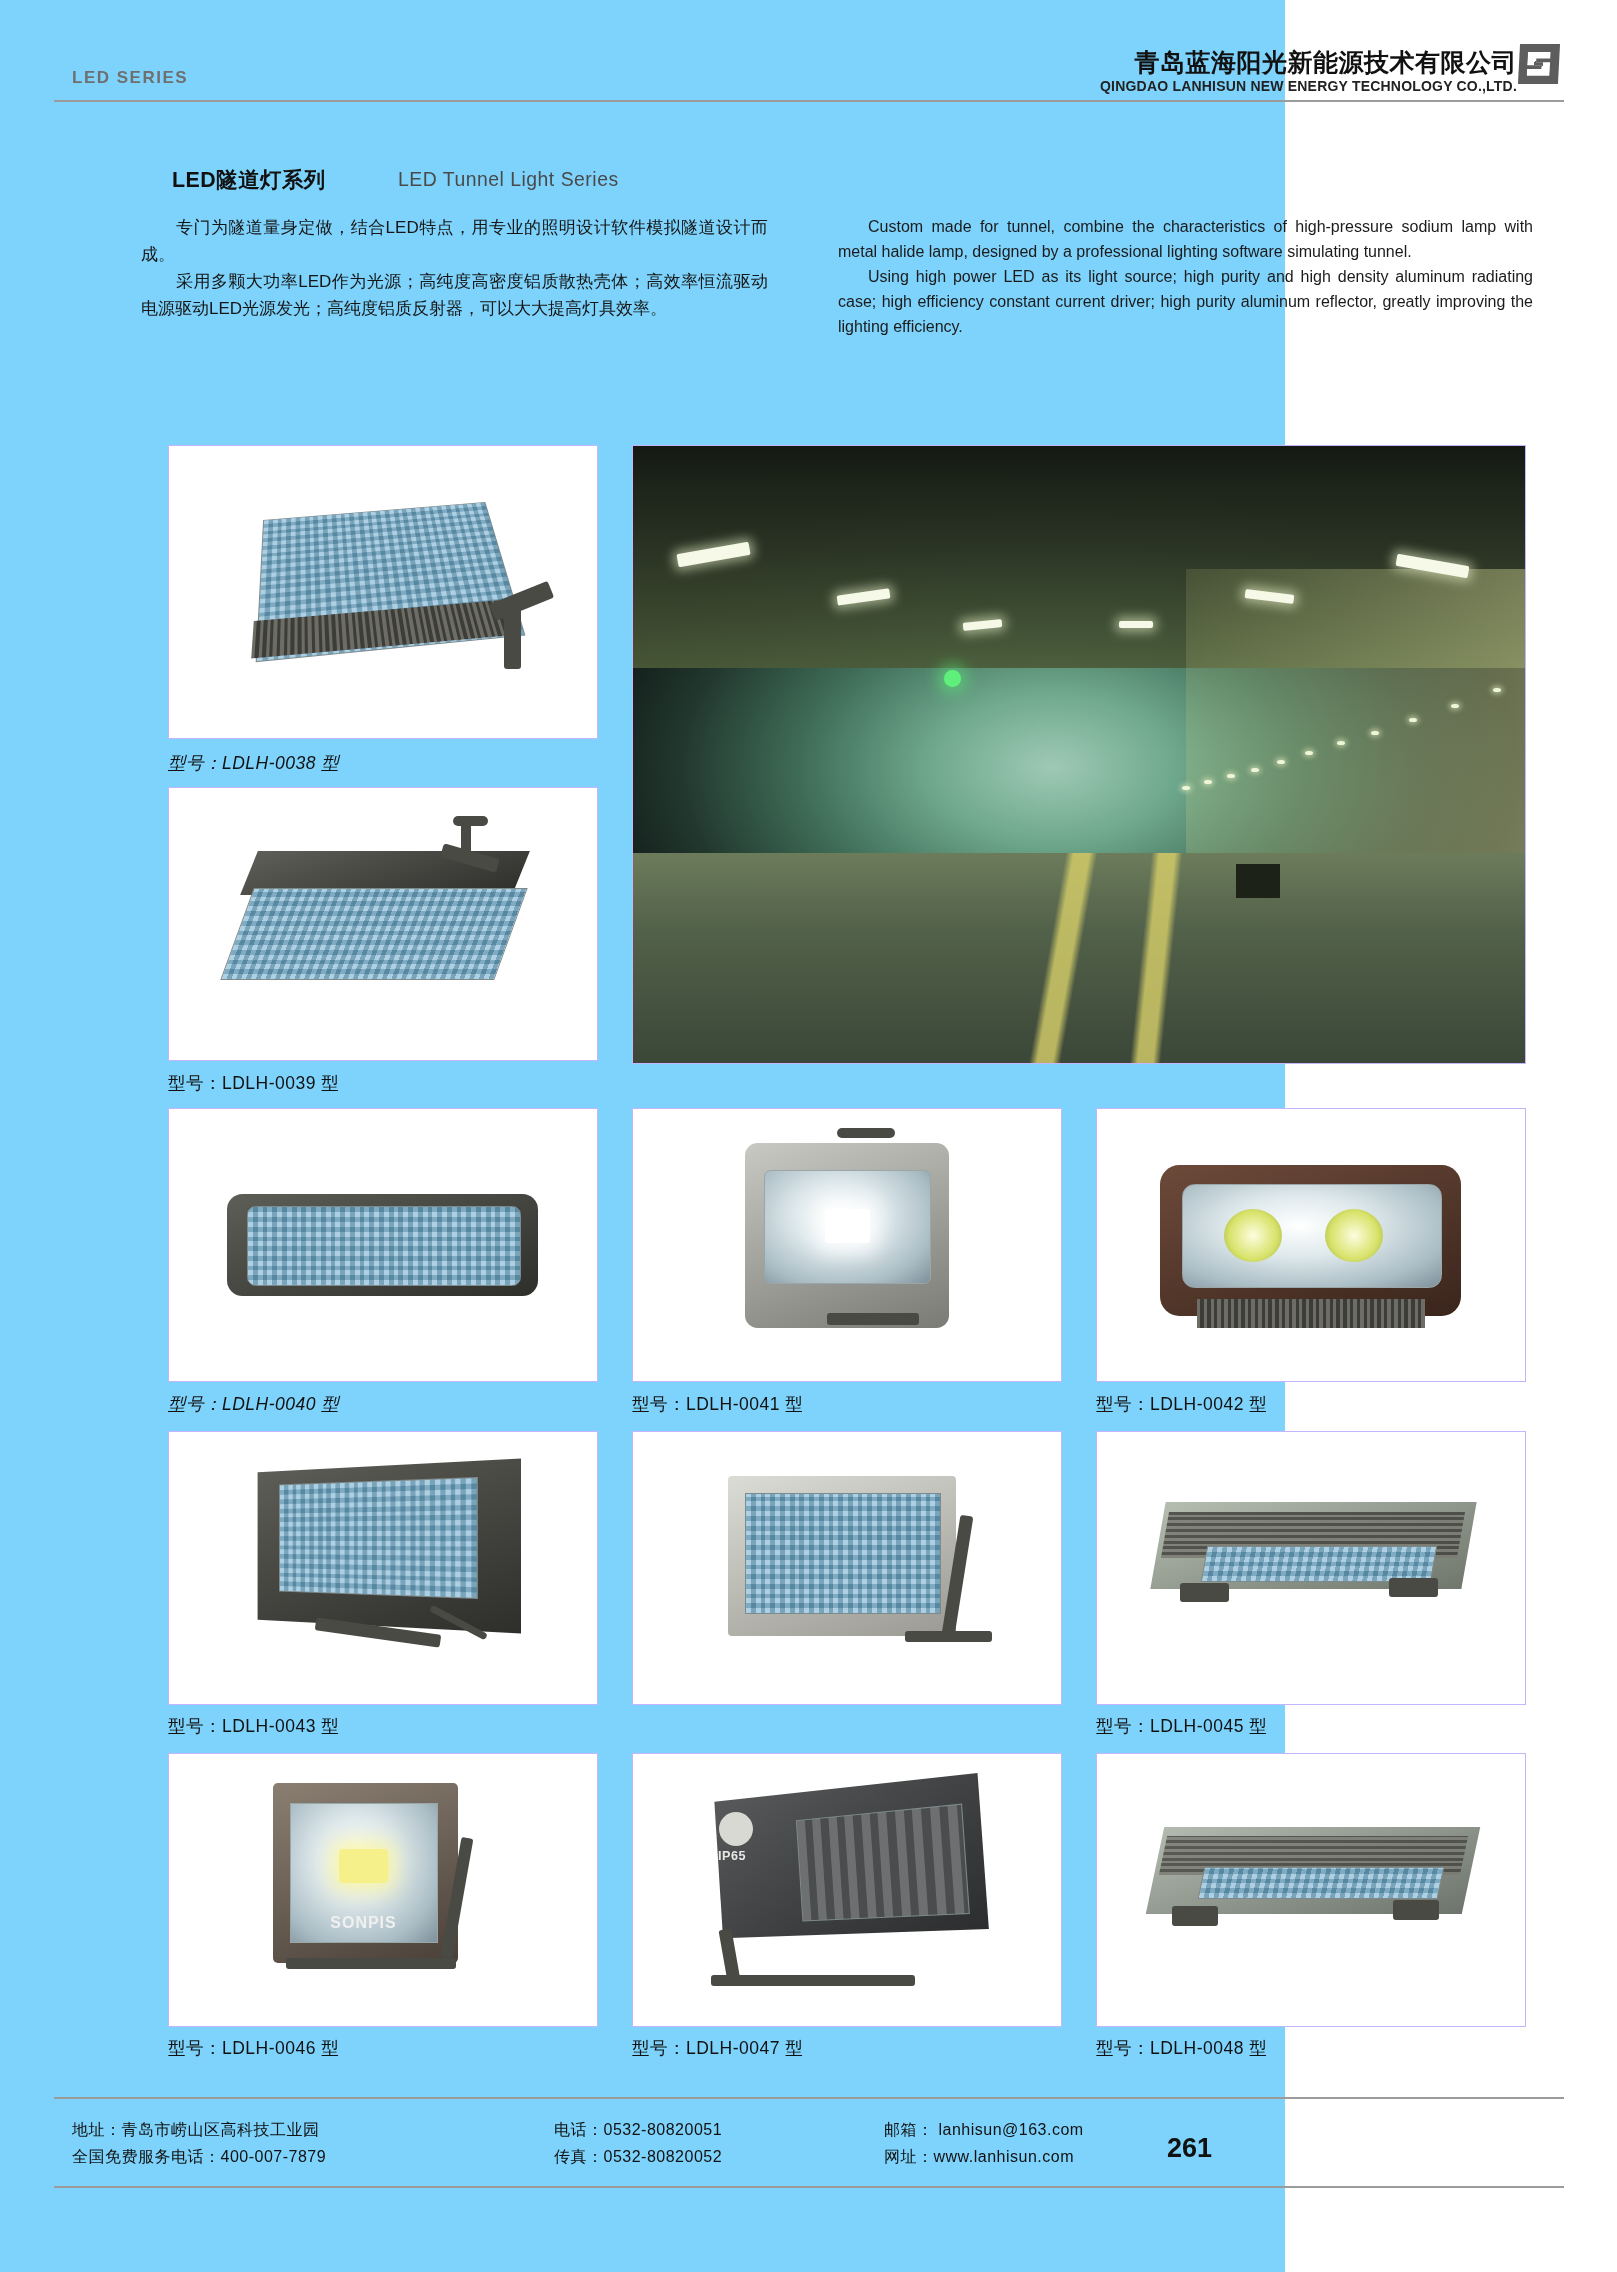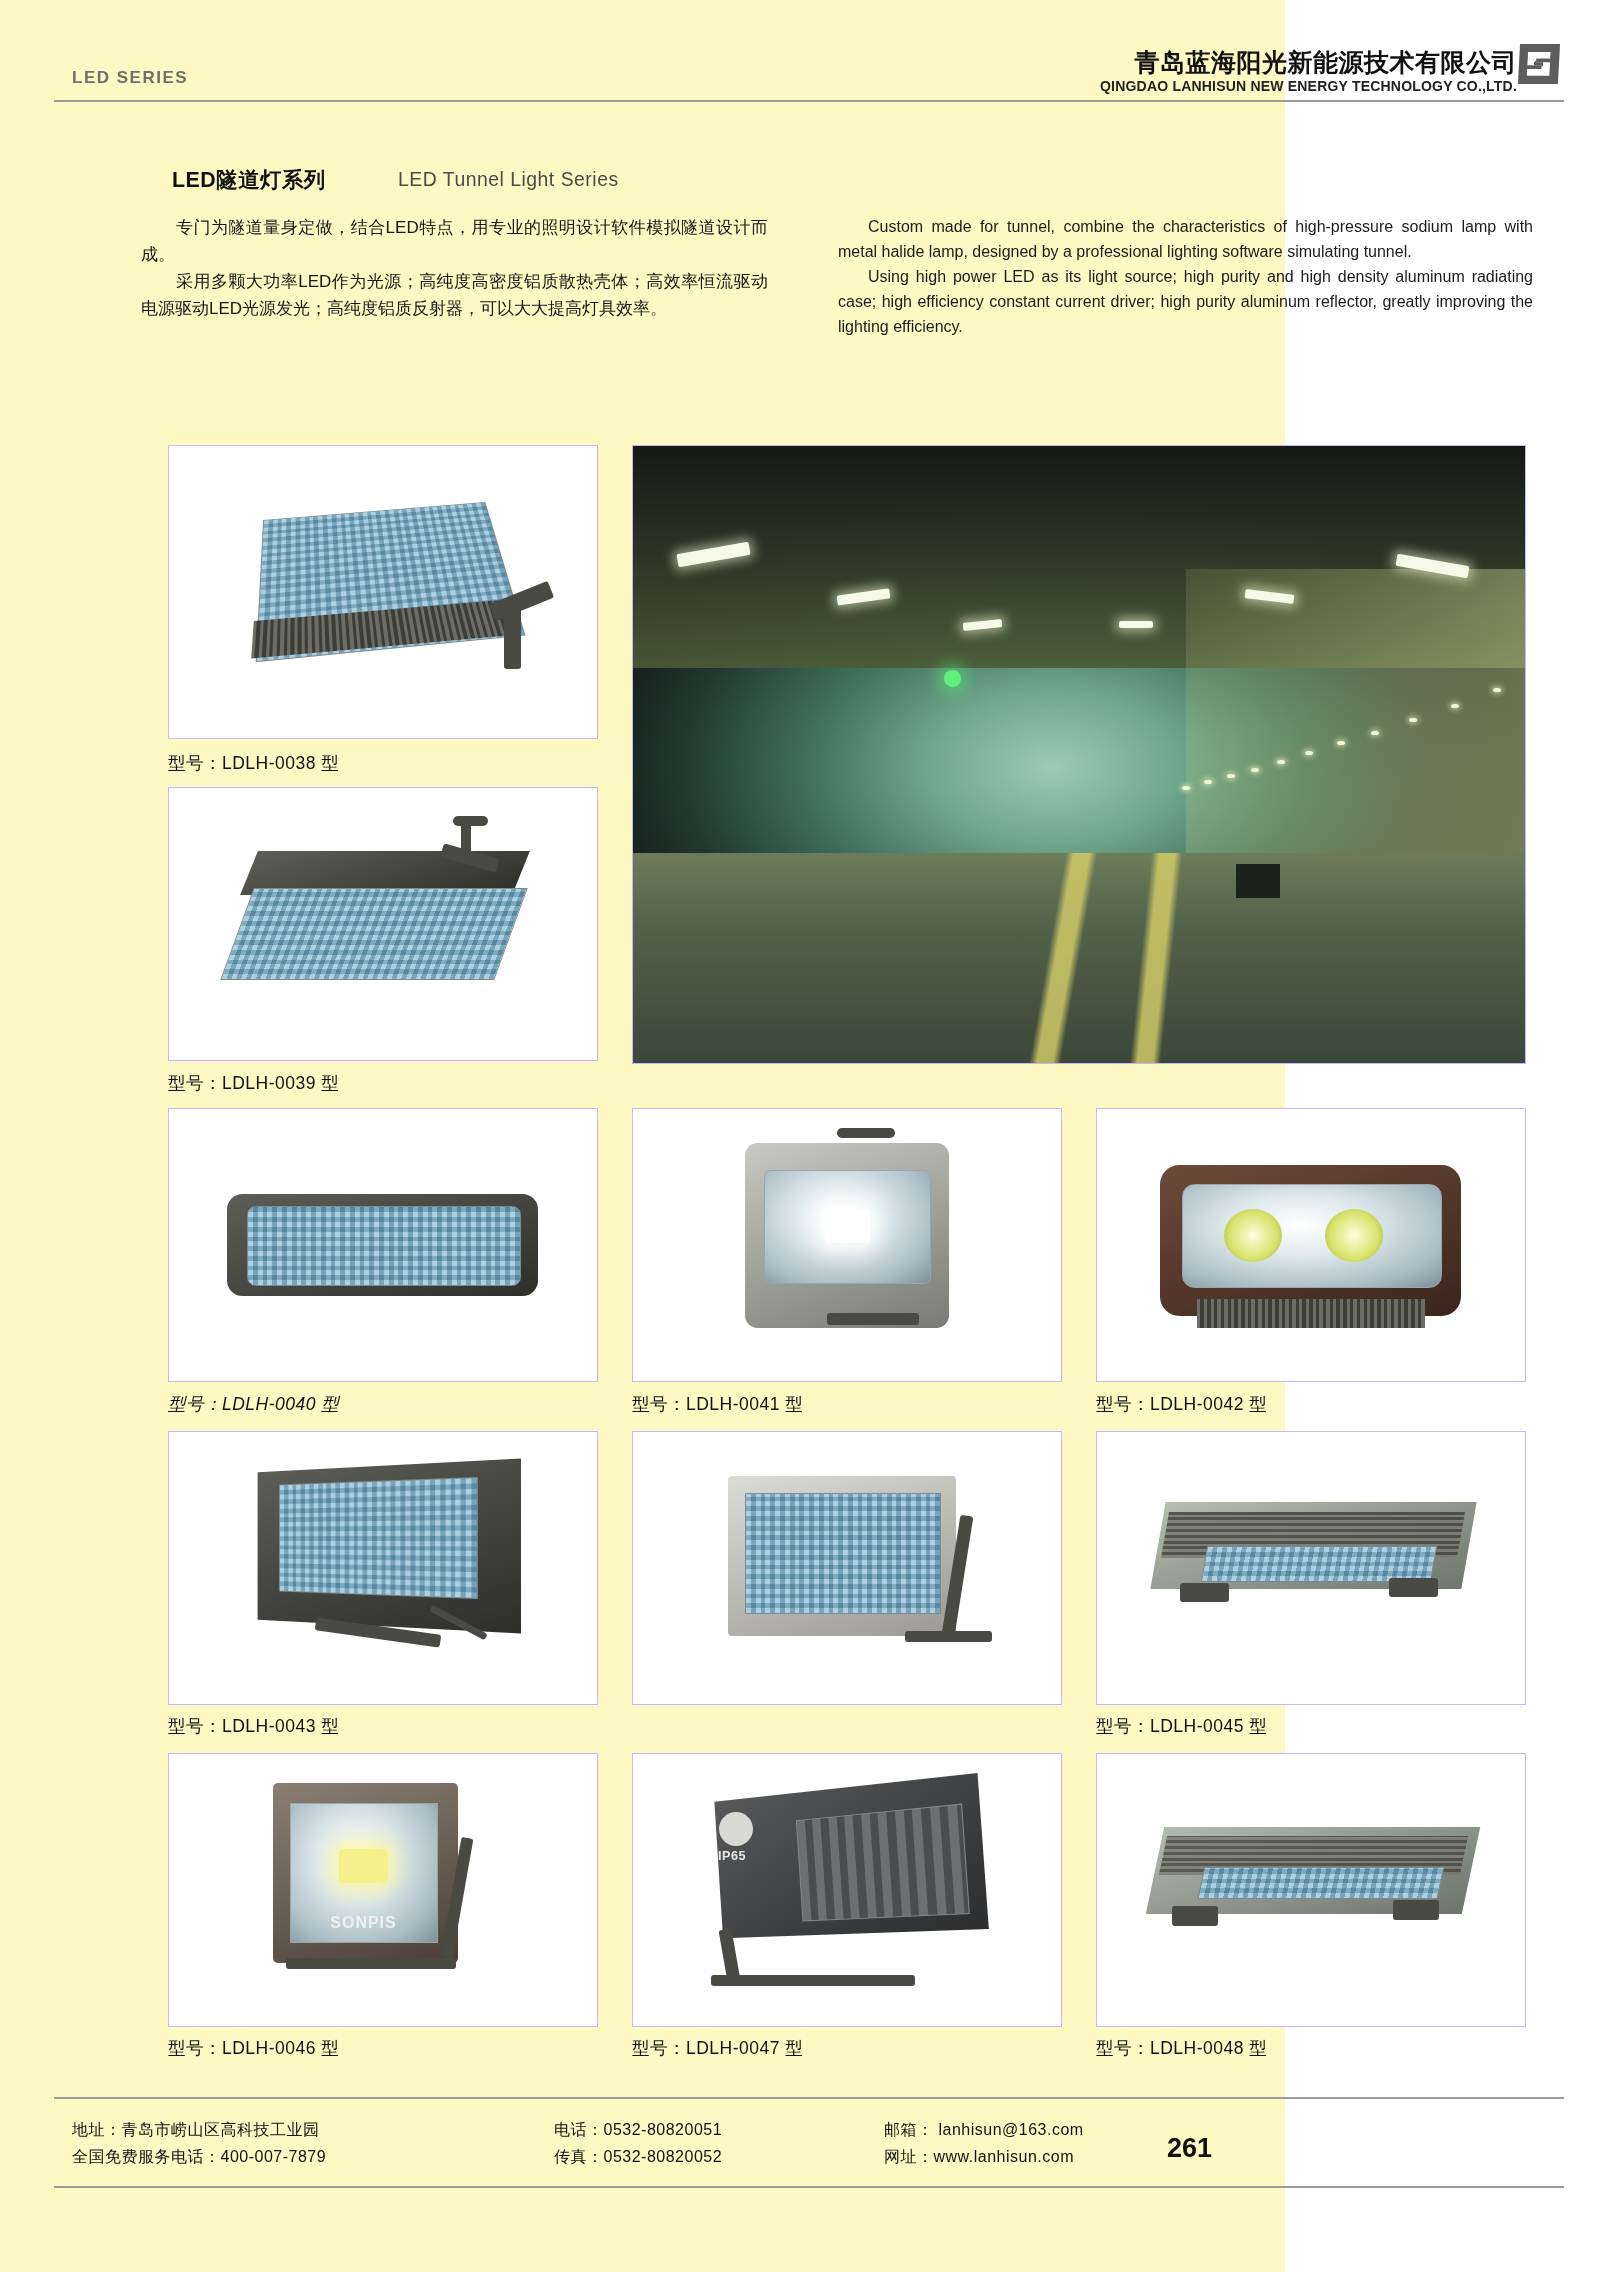--- a/index.html
+++ b/index.html
@@ -12,21 +12,21 @@
     height: 2273px;
     font-family: "Liberation Sans", sans-serif;
     color: #1a1a1a;
     position: relative;
     overflow: hidden;
   }
   .page {
     position: relative;
     width: 1285px;
     height: 2273px;
-    background: #fef9c3;
+    background: #7dd3fc;
   }
 
   
   .header {
     position: absolute;
     left: 0;
     top: 0;
     width: 1617px;
     height: 104px;
   }
@@ -285,21 +285,21 @@
   </div>
 
   <div class="frame" style="left:168px; top:445px; width:428px; height:292px;">
     <div class="stage">
       <div class="panel-led" style="left:92px; top:46px; width:243px; height:160px; transform:perspective(437px) rotateX(32deg) rotateZ(-6deg);"></div>
       <div class="fins" style="left:85px; top:160px; width:253px; height:44px; transform:perspective(437px) rotateX(34deg) rotateZ(-6deg);"></div>
       <div class="bracket" style="left:321px; top:146px; width:63px; height:17.5px; transform:rotate(-22deg);"></div>
       <div class="bracket" style="left:335px; top:160px; width:16.5px; height:63px;"></div>
     </div>
   </div>
-  <div class="caption" style="left:168px; top:751px;">型号：LDLH-0038 型</div>
+  <div class="caption" style="left:168px; top:751px;font-style:italic;">型号：LDLH-0038 型</div>
 
   <div class="frame" style="left:168px; top:787px; width:428px; height:272px;">
     <div class="stage">
       <div class="body-dark" style="left:80px; top:63px; width:272px; height:44px; transform:skewX(-22deg);"></div>
       <div class="panel-led" style="left:68px; top:100px; width:272px; height:90px; transform:skewX(-20deg);"></div>
       <div class="bracket" style="left:292px; top:29px; width:9.7px; height:39px;"></div>
       <div class="bracket" style="left:284px; top:28px; width:35px; height:9.7px; border-radius:9.7px;"></div>
       <div class="bracket" style="left:272px; top:63px; width:58px; height:13.6px; transform:rotate(16deg);"></div>
     </div>
   </div>

